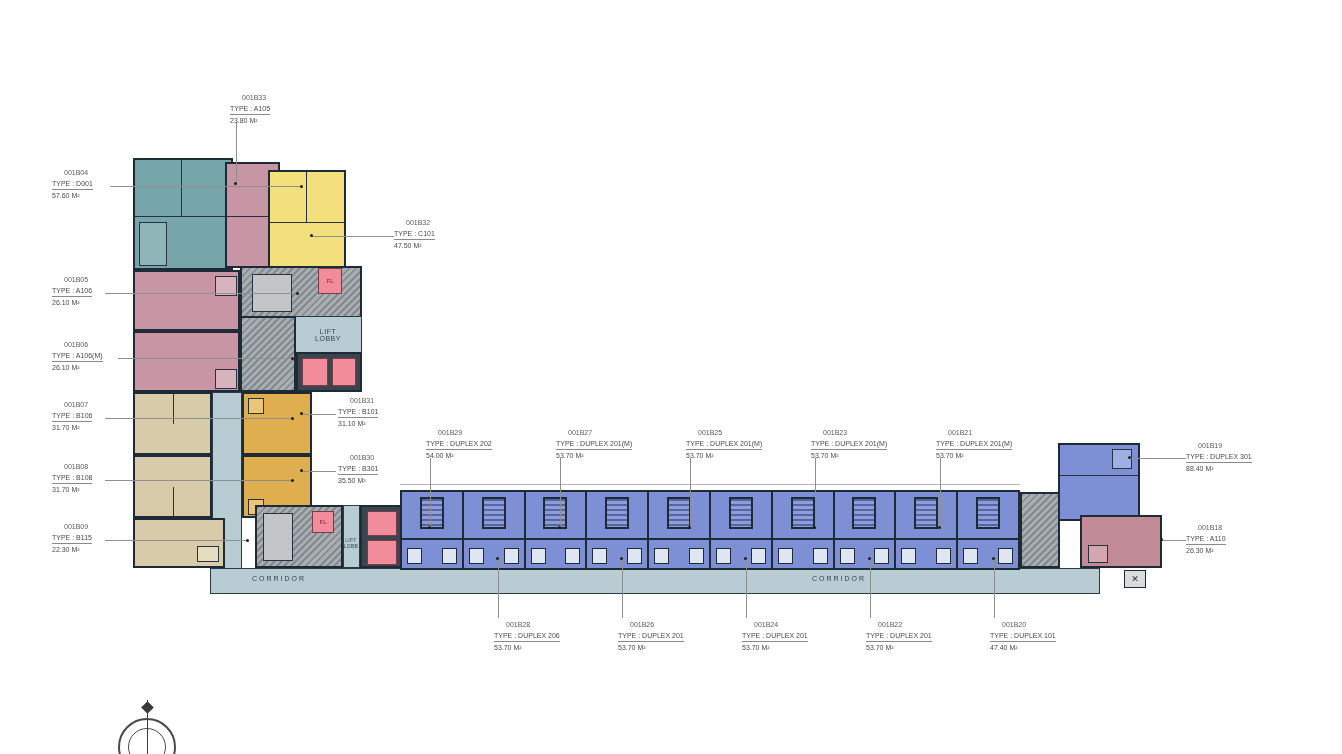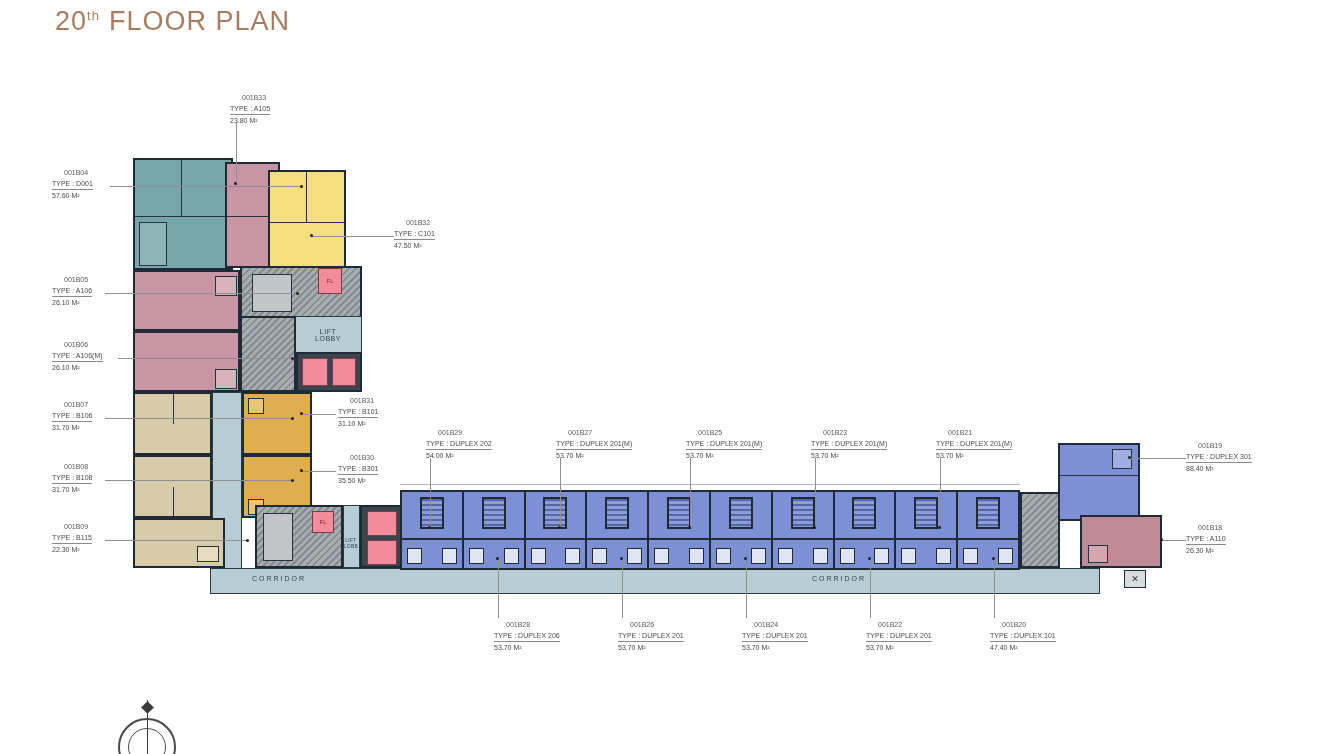--- a/index.html
+++ b/index.html
@@ -49,23 +49,20 @@
   
   .c-circle{position:absolute;box-sizing:border-box;border:2px solid #4a4a4a;border-radius:50%;}
   .c-needle{position:absolute;background:#3a3a3a;}
   .c-diamond{position:absolute;background:#3a3a3a;transform:rotate(45deg);}
 </style>
 </head>
 <body>
 
 <div id="canvas">
 
-  <div class="title">
-    <span>20</span><sup>th</sup><span class="rest">FLOOR PLAN</span>
-  </div>
 
   <div class="corr" style="left:212px;top:392px;width:30px;height:180px;"></div>
   <div class="corr" style="left:210px;top:568px;width:890px;height:26px;"></div>
 
   <div class="blk" style="left:133px;top:158px;width:100px;height:112px;background:#76a6aa;">
     <div class="iw" style="left:0;top:56px;width:96px;height:1px;"></div>
     <div class="iw" style="left:46px;top:0;width:1px;height:56px;"></div>
     <div class="ibox" style="left:4px;top:62px;width:28px;height:44px;background:#8fb5b8;"></div>
   </div>
   <div class="blk" style="left:225px;top:162px;width:55px;height:106px;background:#c795a3;">

